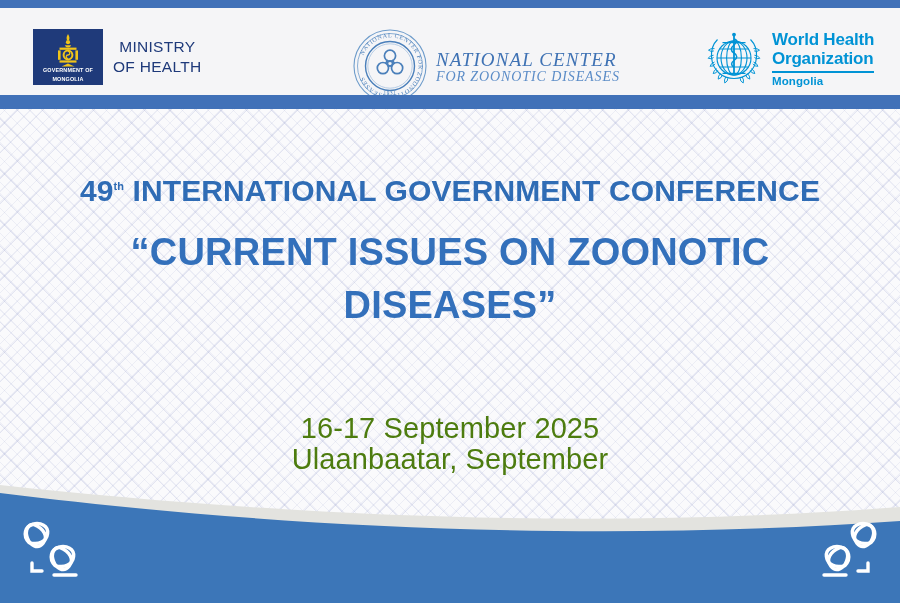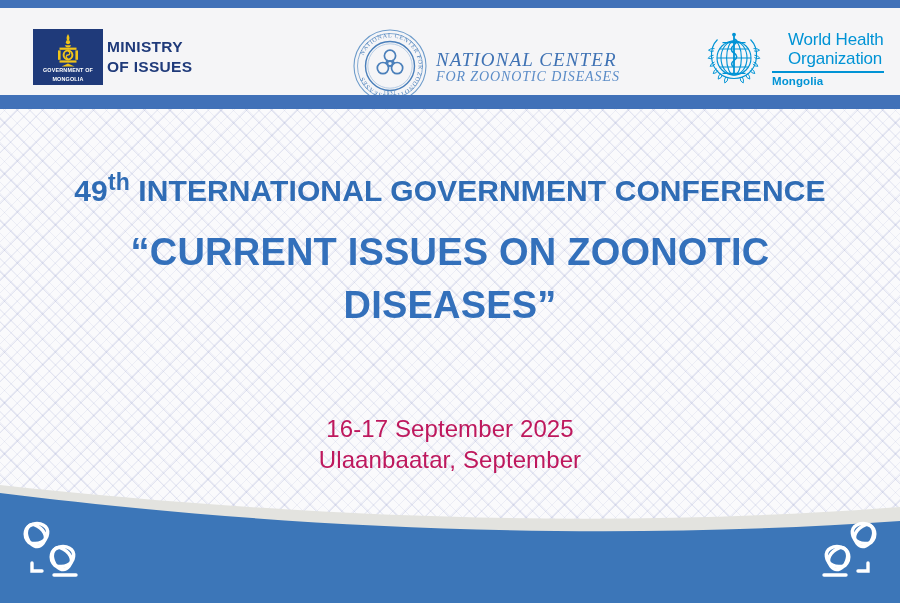--- a/index.html
+++ b/index.html
@@ -103,27 +103,28 @@
     position: absolute;
     left: 0; right: 0;
     bottom: 3px;
     text-align: center;
     color: #ffffff;
     font-size: 5.4px;
     font-weight: bold;
     letter-spacing: .2px;
   }
   .moh-name {
-    margin-left: 4px;
+    margin-left: 10px;
     color: #1f3a7a;
     font-size: 15.5px;
-    font-weight: bold;
+    font-weight: normal;
     line-height: 20px;
     letter-spacing: .3px;
     white-space: nowrap;
+    text-align: center;
   }
 
   .logo-nczd {
     position: absolute;
     left: 352px; top: 20px;
     display: flex;
     align-items: center;
   }
   .nczd-text {
     margin-left: 8px;
@@ -151,24 +152,23 @@
     display: flex;
     align-items: flex-start;
   }
   .who-text {
     margin-left: 7px;
     padding-top: 2px;
   }
   .who-l1, .who-l2 {
     color: #0093d5;
     font-size: 17px;
-    font-weight: normal;
+    font-weight: bold;
     line-height: 18.5px;
     letter-spacing: -.2px;
-    margin-left: 16px;
   }
   .who-divider {
     width: 100%;
     height: 1.6px;
     background: #0093d5;
     margin: 3px 0 2px 0;
   }
   .who-l3 {
     color: #0093d5;
     font-size: 11.5px;
@@ -185,21 +185,21 @@
   }
   .line-conf {
     color: #2f6cb5;
     font-size: 30px;
     font-weight: bold;
     letter-spacing: .1px;
     line-height: 38px;
     white-space: nowrap;
   }
   .line-conf sup {
-    font-size: 23px;
+    font-size: 11px;
     vertical-align: super;
     line-height: 0;
   }
   .line-theme {
     color: #3370bb;
     font-size: 38px;
     font-weight: bold;
     line-height: 53px;
     letter-spacing: .2px;
     margin-top: 16px;
@@ -207,22 +207,22 @@
   }
 
   
   .meta-wrap {
     position: absolute;
     left: 0; top: 413px;
     width: 900px;
     text-align: center;
   }
   .meta-date, .meta-place {
-    color: #be185d;
-    font-size: 24px;
+    color: #4d7c0f;
+    font-size: 29px;
     line-height: 31px;
     letter-spacing: .1px;
   }
 
   
   .wave {
     position: absolute;
     left: 0;
     bottom: 0;
     width: 900px;
@@ -264,21 +264,21 @@
           <circle cx="17" cy="22" r="4.4" fill="none" stroke="#f0c419" stroke-width="2"></circle>
           <path d="M17 18.4 a1.8 1.8 0 0 1 0 3.6 a1.8 1.8 0 0 0 0 3.6" fill="none" stroke="#f0c419" stroke-width="1.3"></path>
 
           <path d="M10.5 33.5 L23.5 33.5 L17 30.6 Z" fill="#f0c419"></path>
         </svg>
         <div class="crest-txt">GOVERNMENT OF</div>
         <div class="crest-txt2">MONGOLIA</div>
       </div>
       <div class="moh-name">
         <div>MINISTRY</div>
-        <div>OF ISSUES</div>
+        <div>OF HEALTH</div>
       </div>
     </div>
 
     <div class="logo-nczd">
       <svg width="76" height="76" viewBox="0 0 76 76">
         <circle cx="38" cy="38" r="36" fill="none" stroke="#6e9ccb" stroke-width="1.1"></circle>
         <circle cx="38" cy="38" r="32.5" fill="none" stroke="#6e9ccb" stroke-width="0.8"></circle>
         <circle cx="38" cy="38" r="24.5" fill="none" stroke="#4a7fba" stroke-width="1.4"></circle>
         <circle cx="38" cy="38" r="22.2" fill="none" stroke="#9dbcdd" stroke-width="0.7"></circle>
         <defs>

